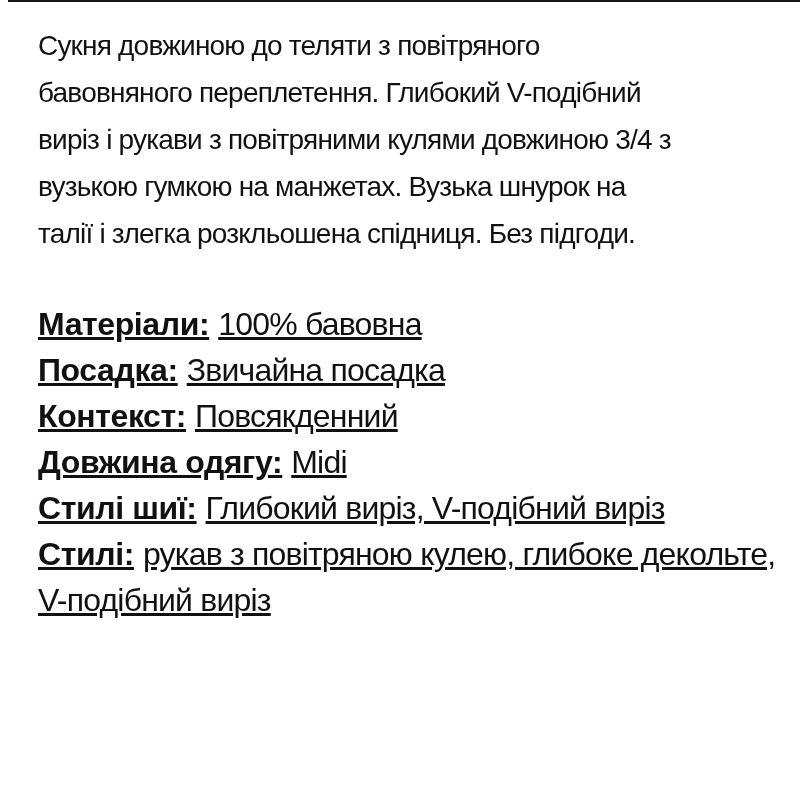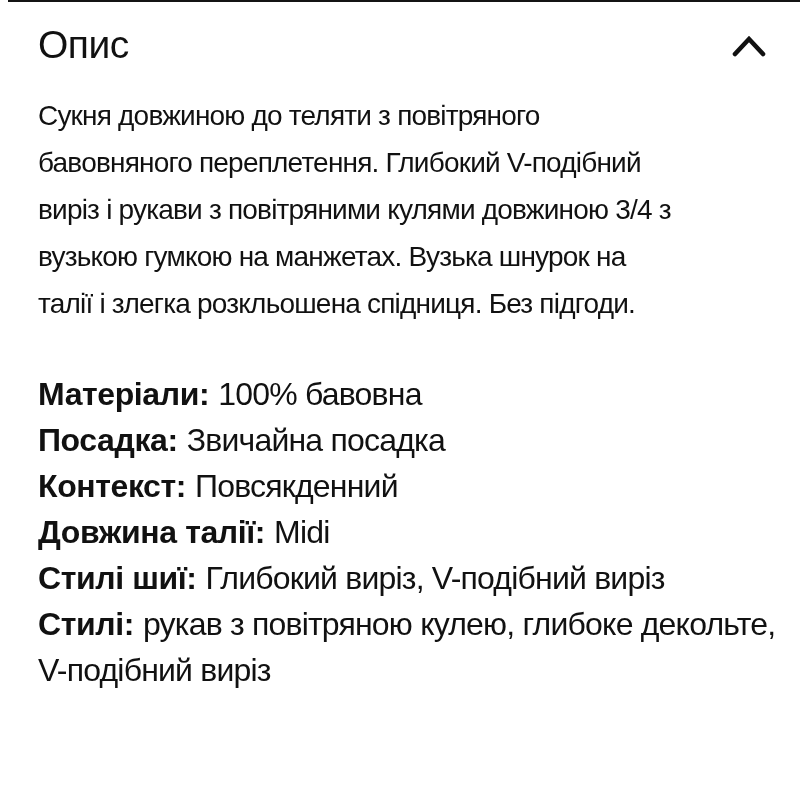--- a/index.html
+++ b/index.html
@@ -51,63 +51,56 @@
     white-space: nowrap;
   }
   .specs {
     margin-top: 44px;
   }
   .spec-line {
     font-size: 32px;
     line-height: 46px;
     letter-spacing: -0.8px;
     white-space: nowrap;
+    text-decoration: underline;
   }
   .spec-label {
     font-weight: 700;
     letter-spacing: -0.4px;
     margin-right: 9px;
   }
 </style>
 </head>
 <body>
 
 <div class="top-divider"></div>
 
 <div class="content">
 
-  <div class="accordion-header">
-    <h2 class="accordion-title">Опис</h2>
-    <span class="chevron">
-      <svg width="34" height="26" viewBox="0 0 34 26" aria-hidden="true">
-        <path d="M3 20 L17 5 L31 20" fill="none" stroke="#111111" stroke-width="4.6" stroke-linecap="round" stroke-linejoin="miter"></path>
-      </svg>
-    </span>
-  </div>
 
   <div class="desc">
     <div class="desc-line">Сукня довжиною до теляти з повітряного</div>
     <div class="desc-line">бавовняного переплетення. Глибокий V-подібний</div>
     <div class="desc-line">виріз і рукави з повітряними кулями довжиною 3/4 з</div>
     <div class="desc-line">вузькою гумкою на манжетах. Вузька шнурок на</div>
     <div class="desc-line">талії і злегка розкльошена спідниця. Без підгоди.</div>
   </div>
 
   <div class="specs">
     <div class="spec-line">
       <span class="spec-label">Матеріали:</span><span>100% бавовна</span>
     </div>
     <div class="spec-line">
       <span class="spec-label">Посадка:</span><span>Звичайна посадка</span>
     </div>
     <div class="spec-line">
       <span class="spec-label">Контекст:</span><span>Повсякденний</span>
     </div>
     <div class="spec-line">
-      <span class="spec-label">Довжина талії:</span><span>Midi</span>
+      <span class="spec-label">Довжина одягу:</span><span>Midi</span>
     </div>
     <div class="spec-line">
       <span class="spec-label">Стилі шиї:</span><span>Глибокий виріз, V-подібний виріз</span>
     </div>
     <div class="spec-line">
       <span class="spec-label">Стилі:</span><span>рукав з повітряною кулею, глибоке декольте,</span>
     </div>
     <div class="spec-line">V-подібний виріз</div>
   </div>
 

